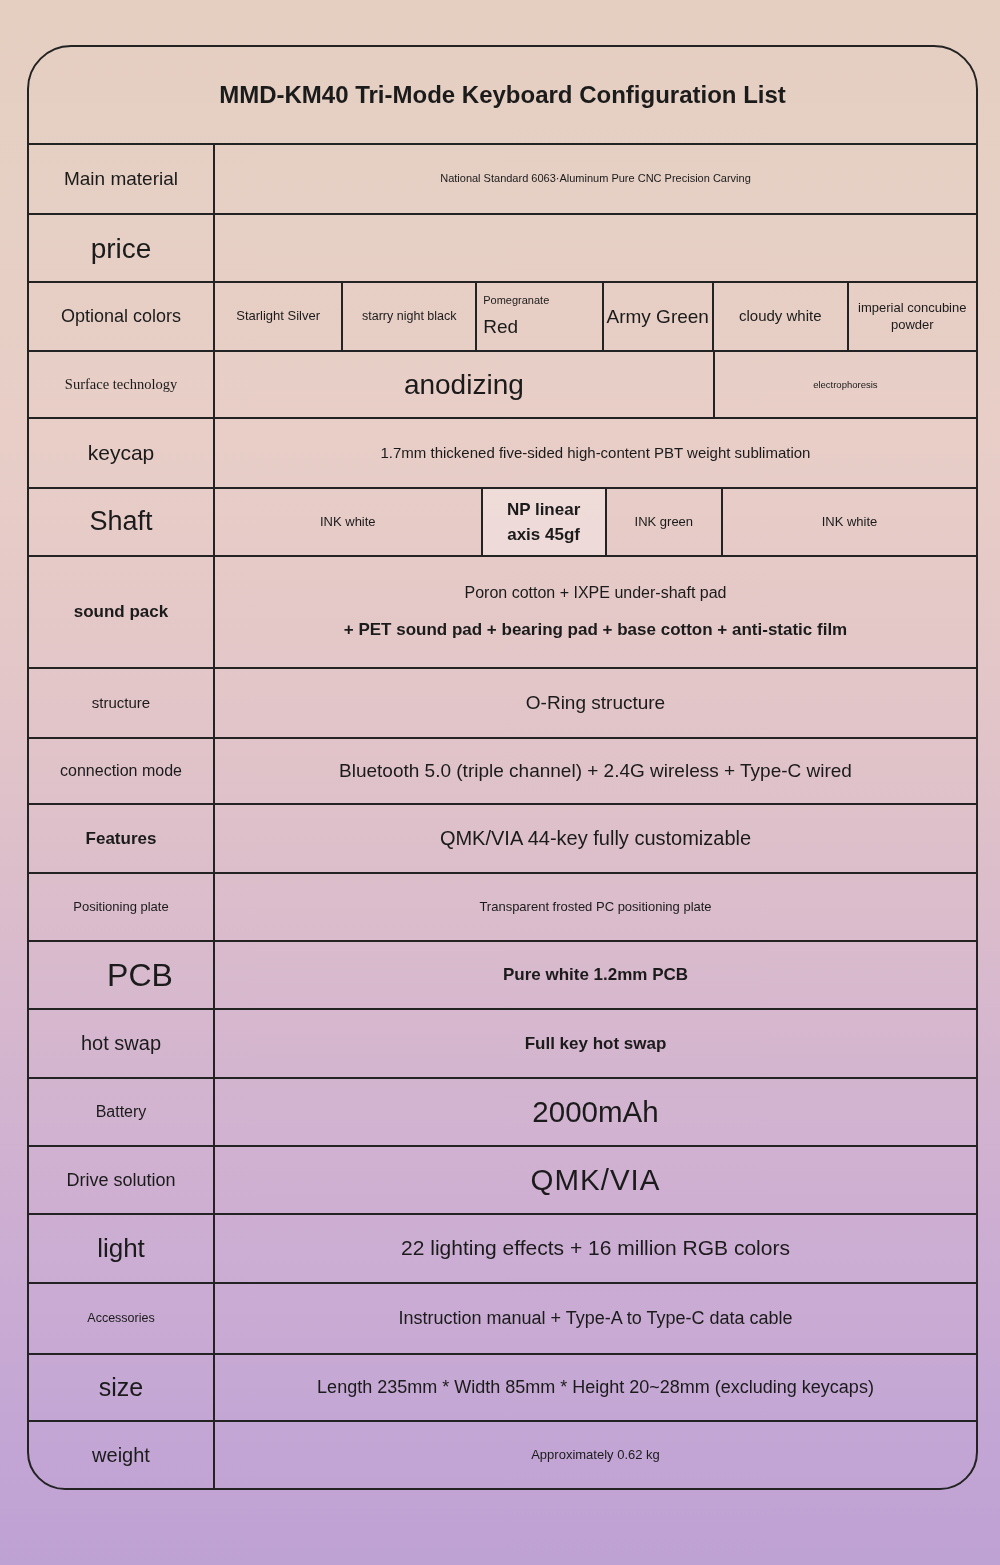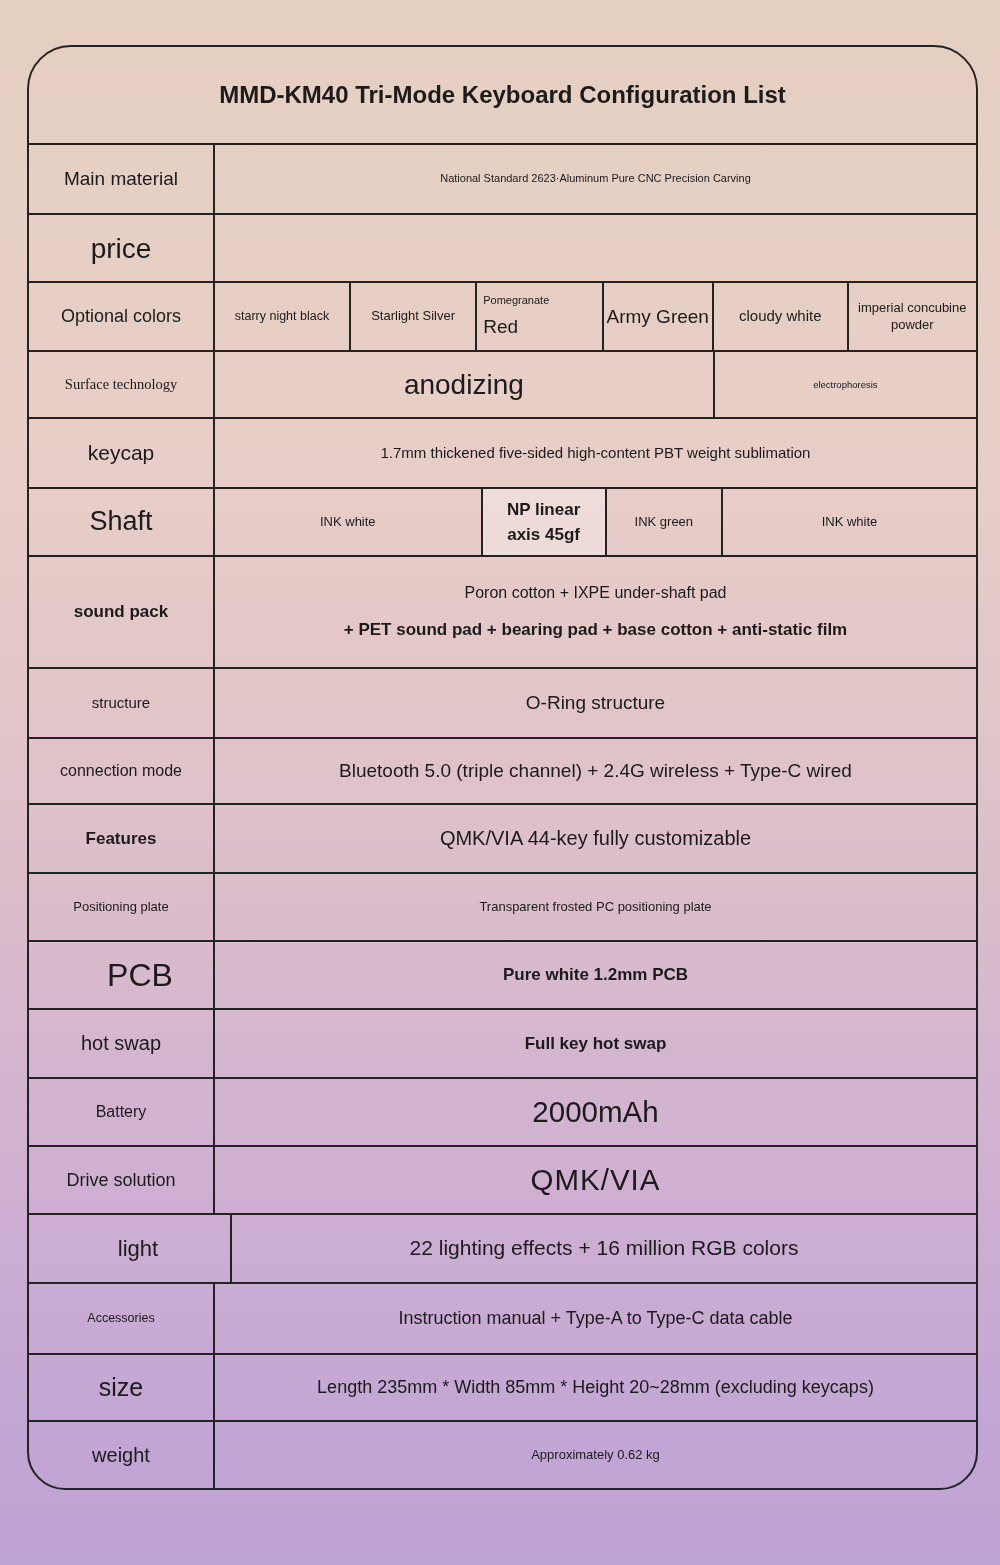--- a/index.html
+++ b/index.html
@@ -51,50 +51,50 @@
   .np-cell{background:rgba(255,255,255,0.32);}
   .nowrap{white-space:nowrap;flex-direction:column;}
   .stack{flex-direction:column;justify-content:center;gap:16px;}
   .baseline{align-items:baseline;gap:7px;}
   
   .fs8{font-size:13px;}   .fs9{font-size:9.5px;}  .fs11{font-size:11px;}
   .fs12{font-size:12.5px;}.fs13{font-size:13px;} .fs14{font-size:14.5px;font-family:Liberation Serif, serif;}
   .fs15{font-size:15px;} .fs16{font-size:16px;}  .fs17{font-size:17px;font-weight:bold;}
   .fs18{font-size:18px;} .fs19{font-size:19px;}  .fs20{font-size:20px;}
   .fs21{font-size:21px;} .fs24{font-size:24px;}  .fs25{font-size:25px;}
-  .fs26{font-size:22px;margin-left:17px;} .fs27{font-size:27px;}  .fs28{font-size:28px;}
+  .fs26{font-size:26px;} .fs27{font-size:27px;}  .fs28{font-size:28px;}
   .fs29{font-size:29.5px;}.fs32{font-size:32px;}
   .fw5{font-weight:500;padding-left:44px;} .fw6{font-weight:600;}
   .ls1{letter-spacing:1px;}
 </style>
 </head>
 <body>
 
 <div class="card">
 
   <div class="row first" style="height:96px">
     <div class="cell title-cell fs24 fw6">MMD-KM40 Tri-Mode Keyboard Configuration List</div>
   </div>
 
   <div class="row" style="height:70px">
     <div class="cell label-cell fs19">Main material</div>
     <div class="vals">
-      <div class="cell fs11" style="flex:1">National Standard 2623·Aluminum Pure CNC Precision Carving</div>
+      <div class="cell fs11" style="flex:1">National Standard 6063·Aluminum Pure CNC Precision Carving</div>
     </div>
   </div>
 
   <div class="row" style="height:68px">
     <div class="cell label-cell fs28">price</div>
   </div>
 
   <div class="row" style="height:69px">
     <div class="cell label-cell fs18">Optional colors</div>
     <div class="vals">
+      <div class="cell fs13" style="flex:0 0 16.6%">Starlight Silver</div>
       <div class="cell fs12" style="flex:0 0 17.6%">starry night black</div>
-      <div class="cell fs13" style="flex:0 0 16.6%">Starlight Silver</div>
       <div class="cell baseline nowrap" style="flex:0 0 16.6%">
         <span class="fs11">Pomegranate</span>
         <span class="fs19">Red</span>
       </div>
       <div class="cell fs19 nowrap" style="flex:0 0 14.5%">Army Green</div>
       <div class="cell fs15" style="flex:0 0 17.7%">cloudy white</div>
       <div class="cell fs8" style="flex:1">imperial concubine powder</div>
     </div>
   </div>
 

